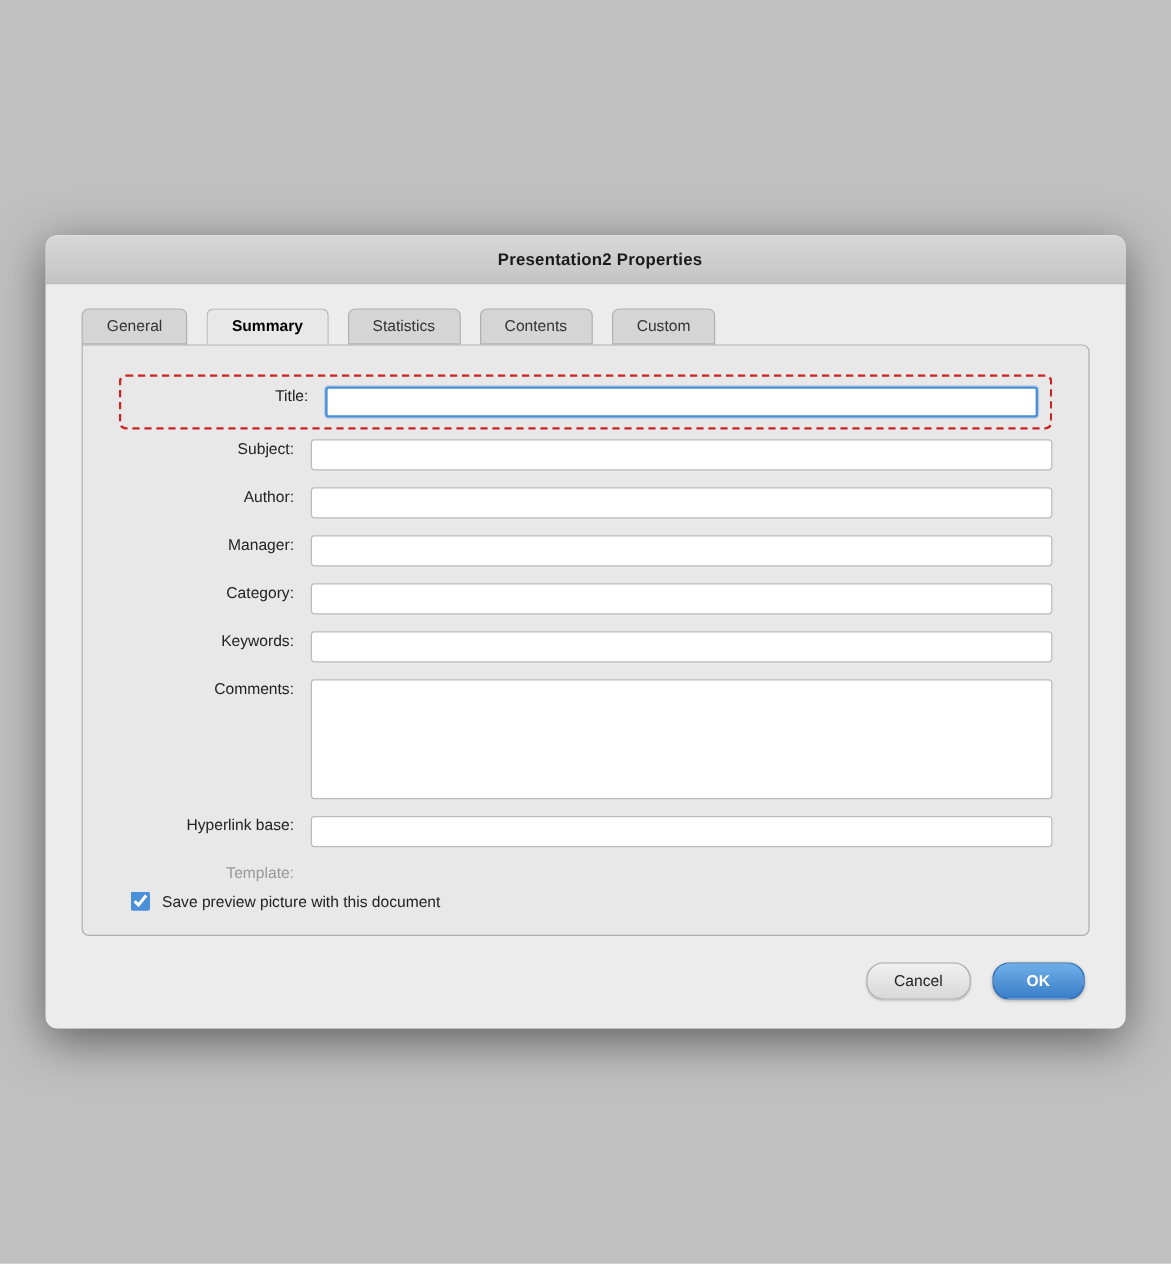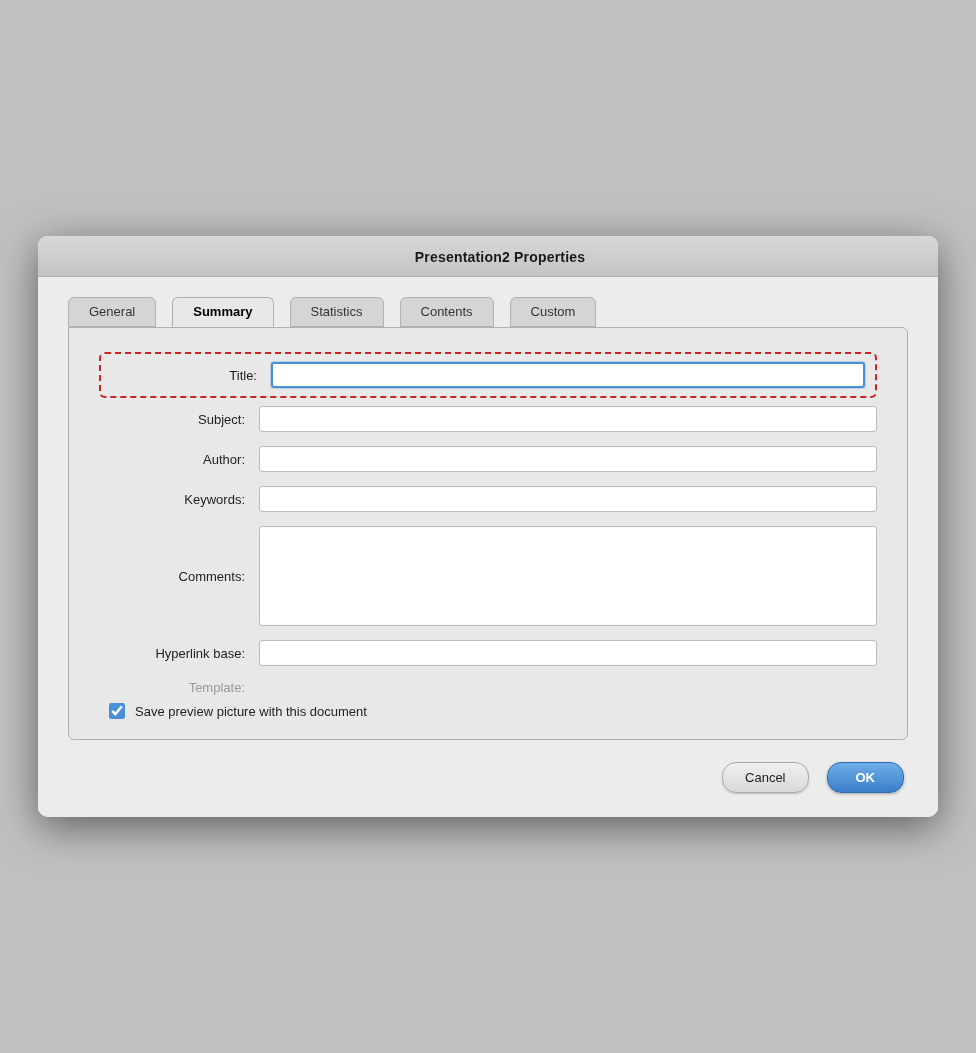--- a/index.html
+++ b/index.html
@@ -86,21 +86,21 @@
     .title-row-wrapper {
       border: 2px dashed #cc2222;
       border-radius: 6px;
       padding: 8px 10px;
       margin-bottom: 8px;
       background: transparent;
     }
 
     .form-row {
       display: flex;
-      align-items: center;
+      align-items: flex-start;
       margin-bottom: 14px;
     }
 
     .form-row:last-of-type {
       margin-bottom: 0;
     }
 
     .form-label {
       width: 160px;
       text-align: right;
@@ -251,22 +251,30 @@
       <div class="form-row">
         <label class="form-label">Subject:</label>
         <input type="text" class="form-input" value="" style="">
       </div>
 
       <div class="form-row">
         <label class="form-label">Author:</label>
         <input type="text" class="form-input" value="" style="">
       </div>
 
-
-
+      <div class="form-row">
+        <label class="form-label">Manager:</label>
+        <input type="text" class="form-input" value="" style="">
+      </div>
+
+
+      <div class="form-row">
+        <label class="form-label">Category:</label>
+        <input type="text" class="form-input" value="" style="">
+      </div>
 
       <div class="form-row">
         <label class="form-label">Keywords:</label>
         <input type="text" class="form-input" value="" style="">
       </div>
 
       <div class="form-row">
         <label class="form-label">Comments:</label>
         <textarea class="form-textarea" style=""></textarea>
       </div>

